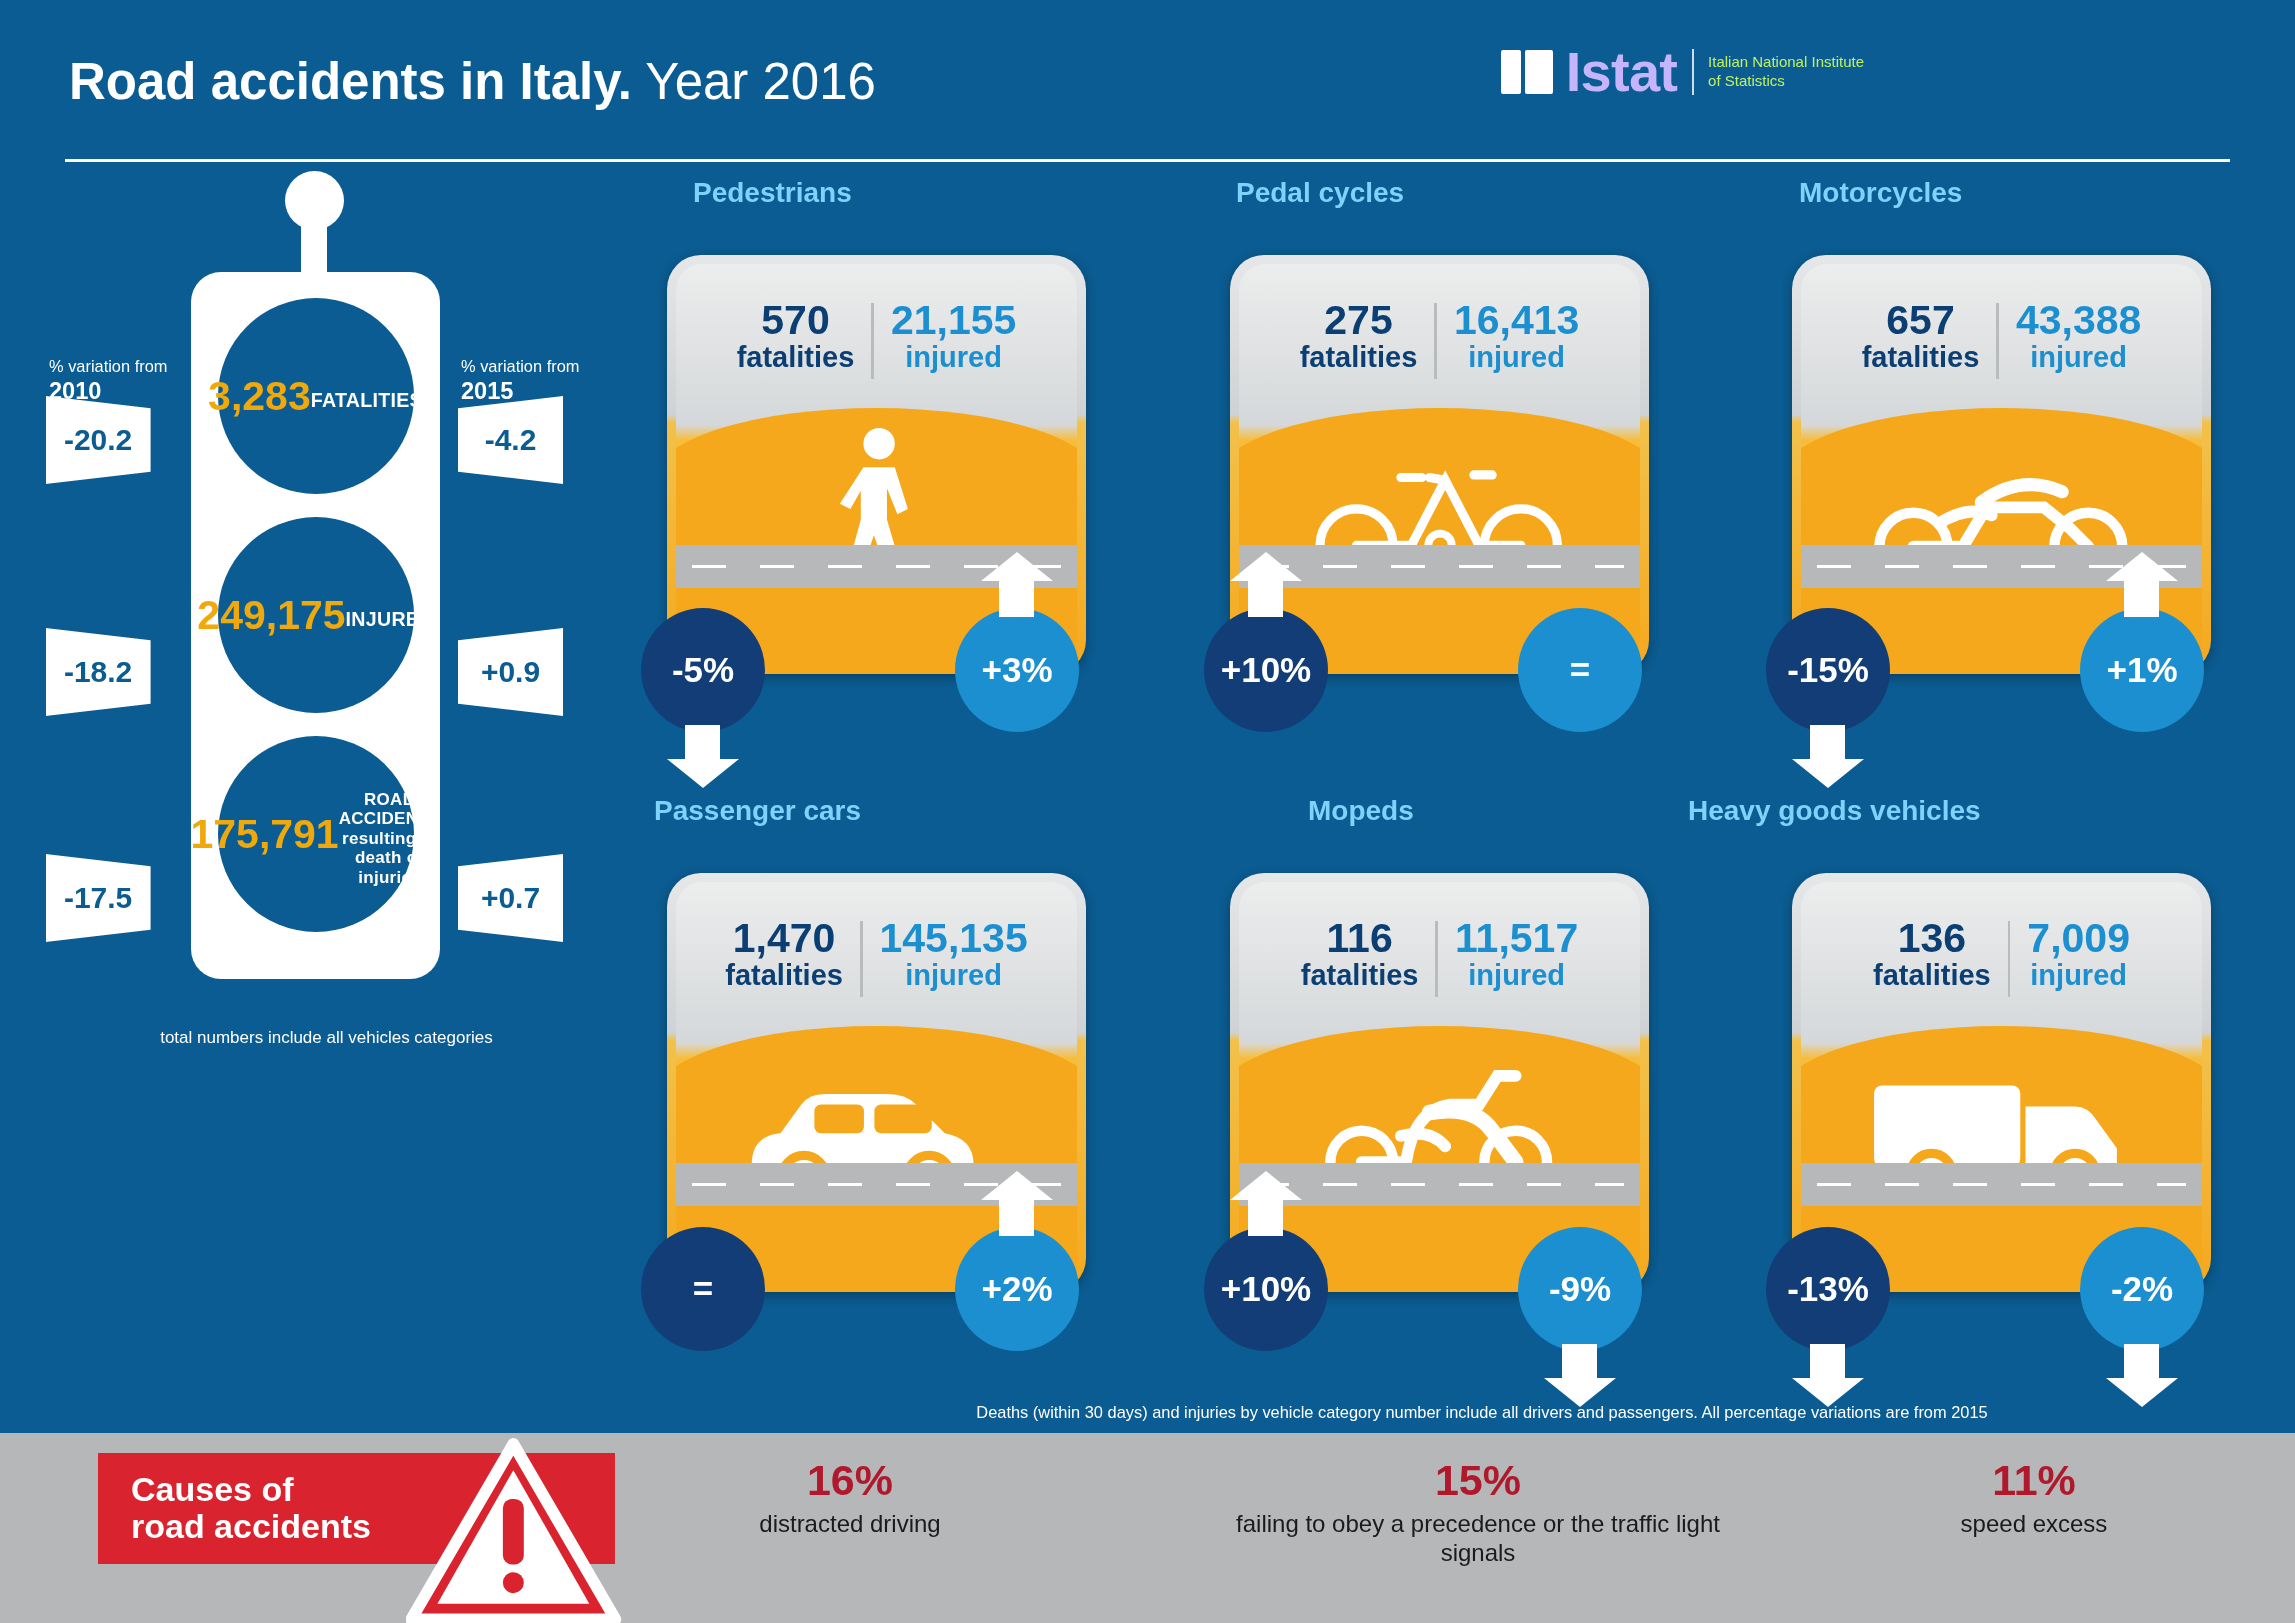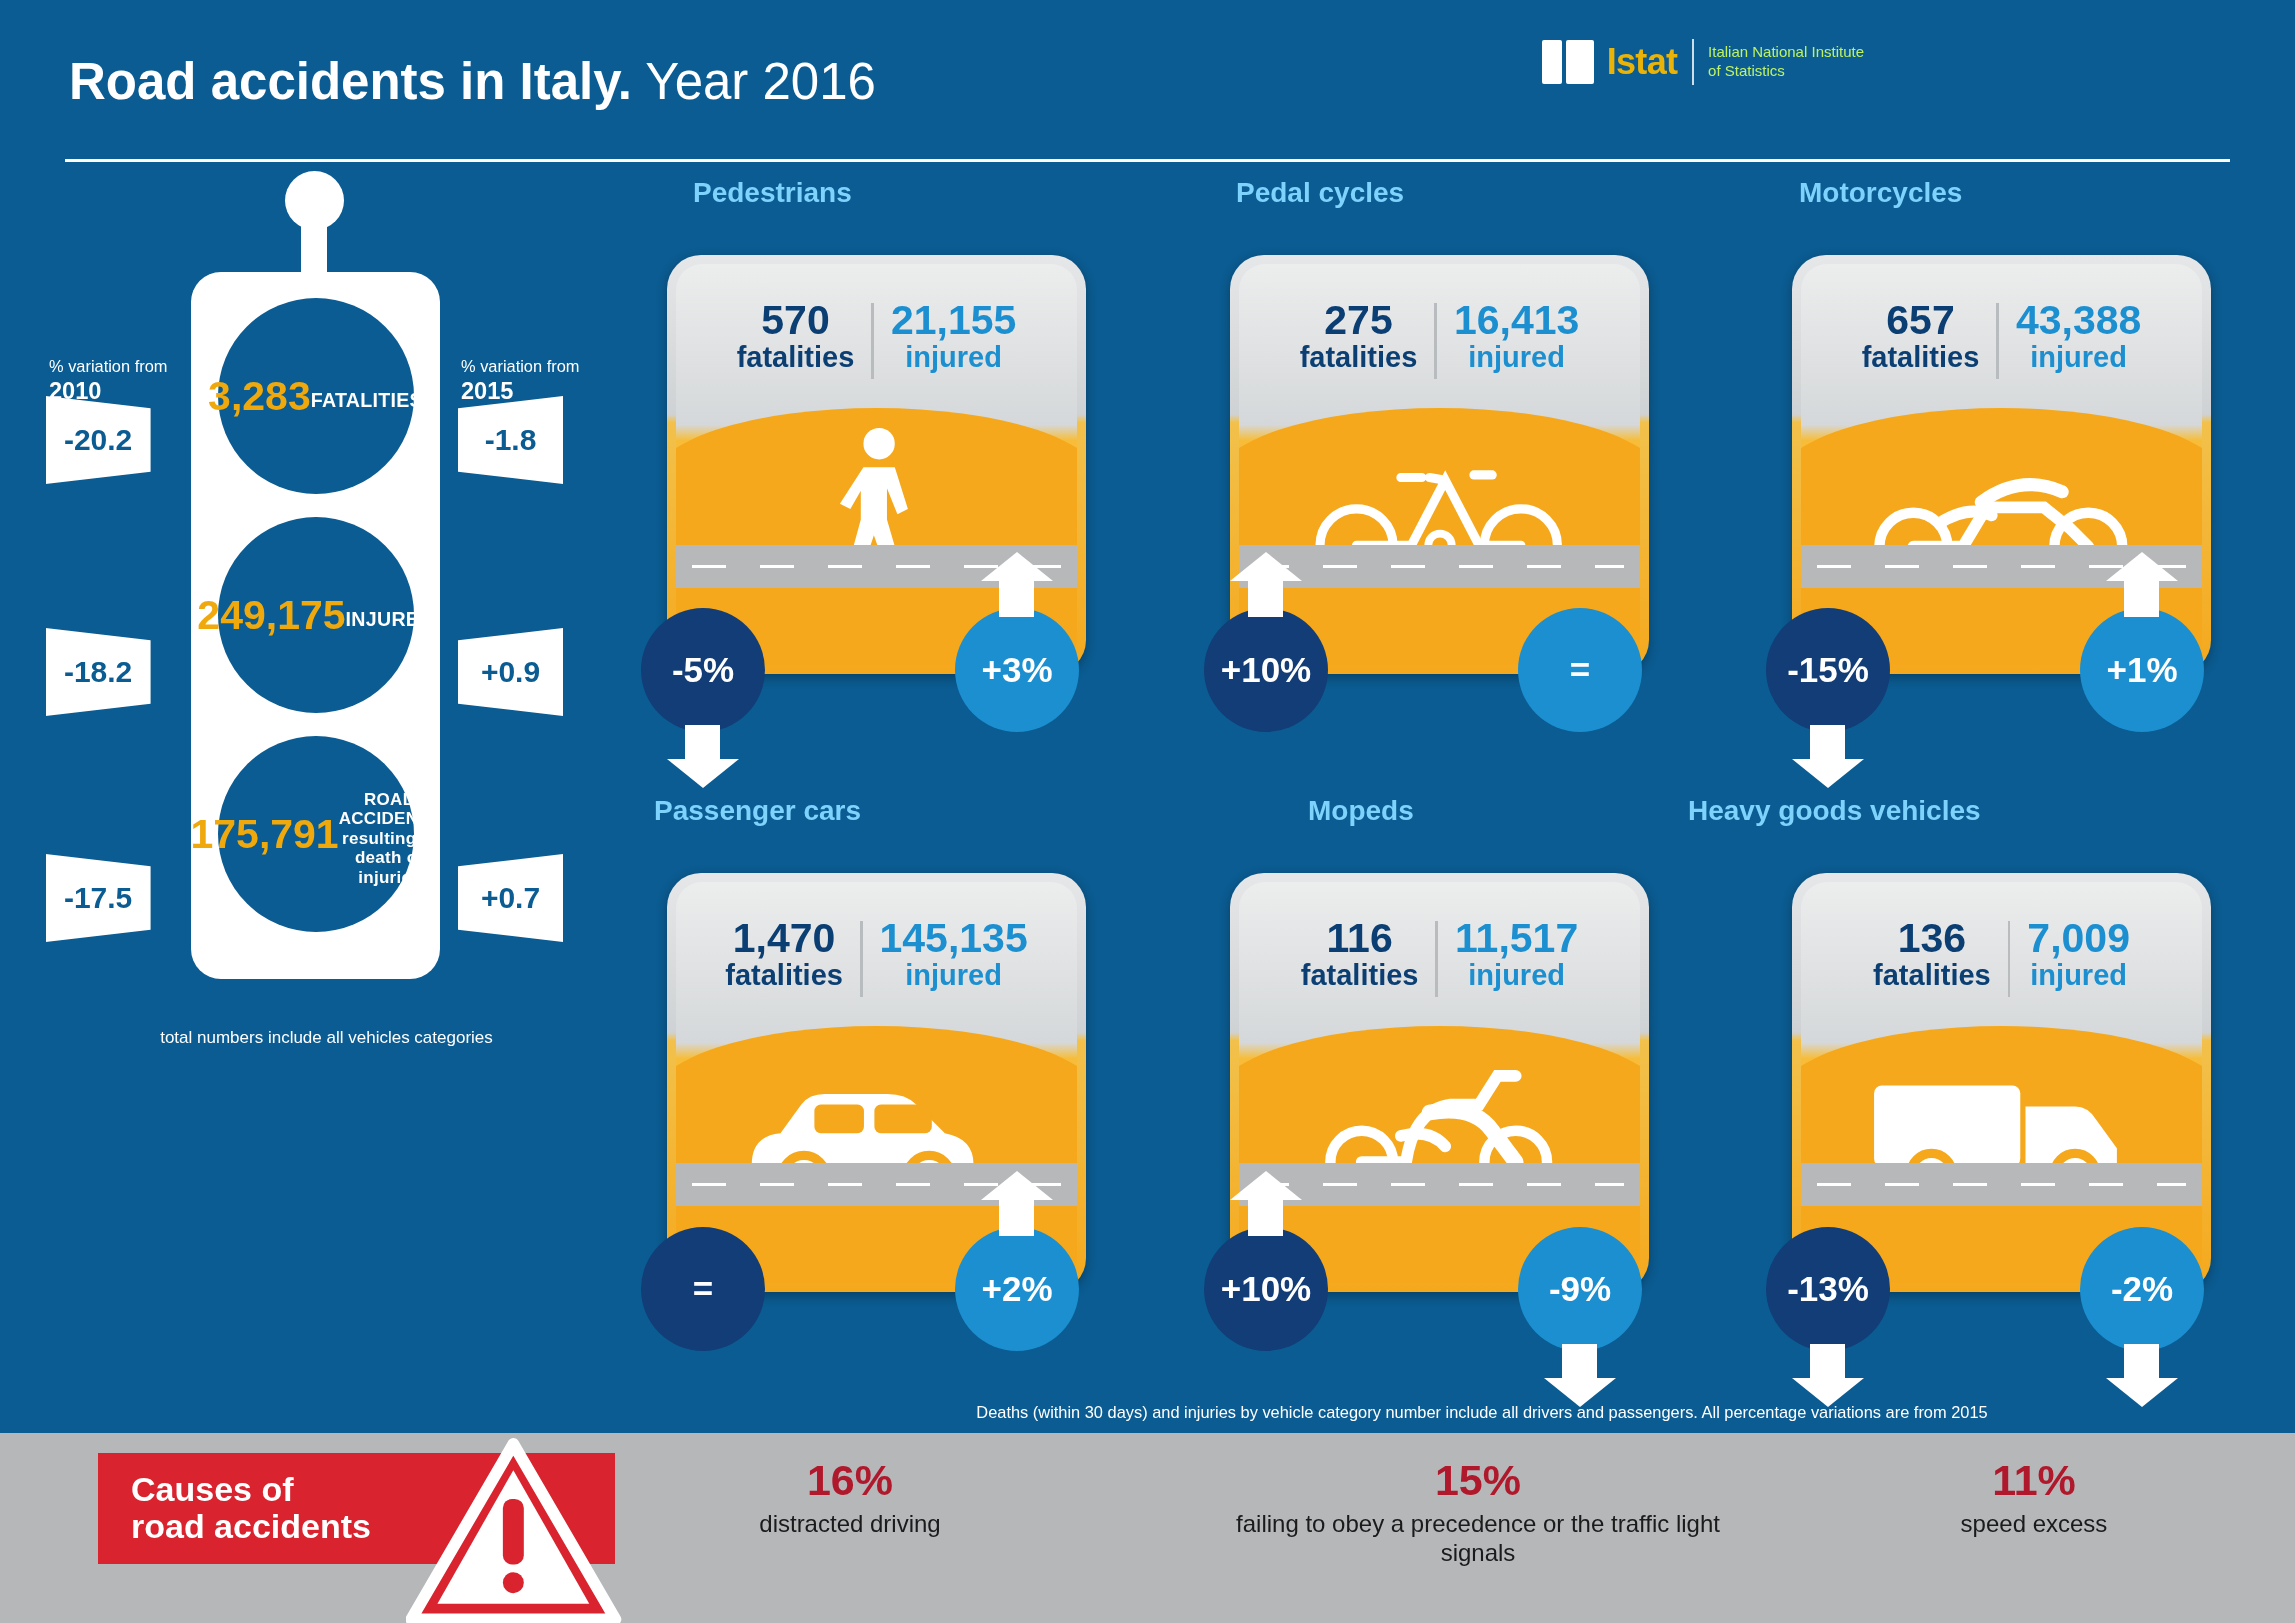--- a/index.html
+++ b/index.html
@@ -19,21 +19,21 @@
     font-size: 51px; color: #ffffff; white-space: nowrap;
   }
   .title b { font-weight: bold; }
   .title span.year { font-weight: normal; }
   .hrule { position: absolute; left: 65px; top: 159px; width: 2165px; height: 3.3px; background: #ffffff; }
 
   .logo { position: absolute; right: 72px; top: 39px; display: flex; align-items: center; }
   .logo-mark { display: flex; gap: 4.6px; margin-right: 13px; }
   .logo-mark .bk { width: 27.5px; height: 44px; background: #ffffff; border-radius: 2px; }
   .logo-mark .bk.small { width: 19.6px; height: 44px; }
-  .logo-name { font-size: 36px; font-weight: bold; color: #eab308; letter-spacing: -0.7px; }
+  .logo-name { font-size: 56px; font-weight: bold; color: #c4b5fd; letter-spacing: -0.7px; }
   .logo-div { width: 2px; height: 46px; background: #ffffff; margin: 0 14.4px; opacity: .8; }
   .logo-sub { font-size: 15px; color: #bef264; line-height: 1.25; }
 
   
   .left-panel { position: absolute; left: 26px; top: 164px; width: 628px; height: 1230px; }
 
   .tl-head { position: absolute; width: 59px; height: 59px; background: #ffffff; border-radius: 50%; left: 259px; top: 6.5px; }
   .tl-neck { position: absolute; left: 275px; top: 46px; width: 26px; height: 85px; background: #ffffff; }
   .tl-body {
     position: absolute; left: 165px; top: 108px; width: 249px; height: 707px;
@@ -165,21 +165,21 @@
     </div>
     <div class="var-head vh-right">
       <span>% variation from</span>
       <b>2015</b>
     </div>
 
     <div class="tag left t-row1">-20.2</div>
     <div class="tag left t-row2">-18.2</div>
     <div class="tag left t-row3">-17.5</div>
 
-    <div class="tag right t-row1">-1.8</div>
+    <div class="tag right t-row1">-4.2</div>
     <div class="tag right t-row2">+0.9</div>
     <div class="tag right t-row3">+0.7</div>
 
     <div class="tl-body">
       <div class="tl-circle tl-c1">
         <div class="tl-num">3,283</div>
         <div class="tl-lab">FATALITIES</div>
       </div>
       <div class="tl-circle tl-c2">
         <div class="tl-num">249,175</div>

